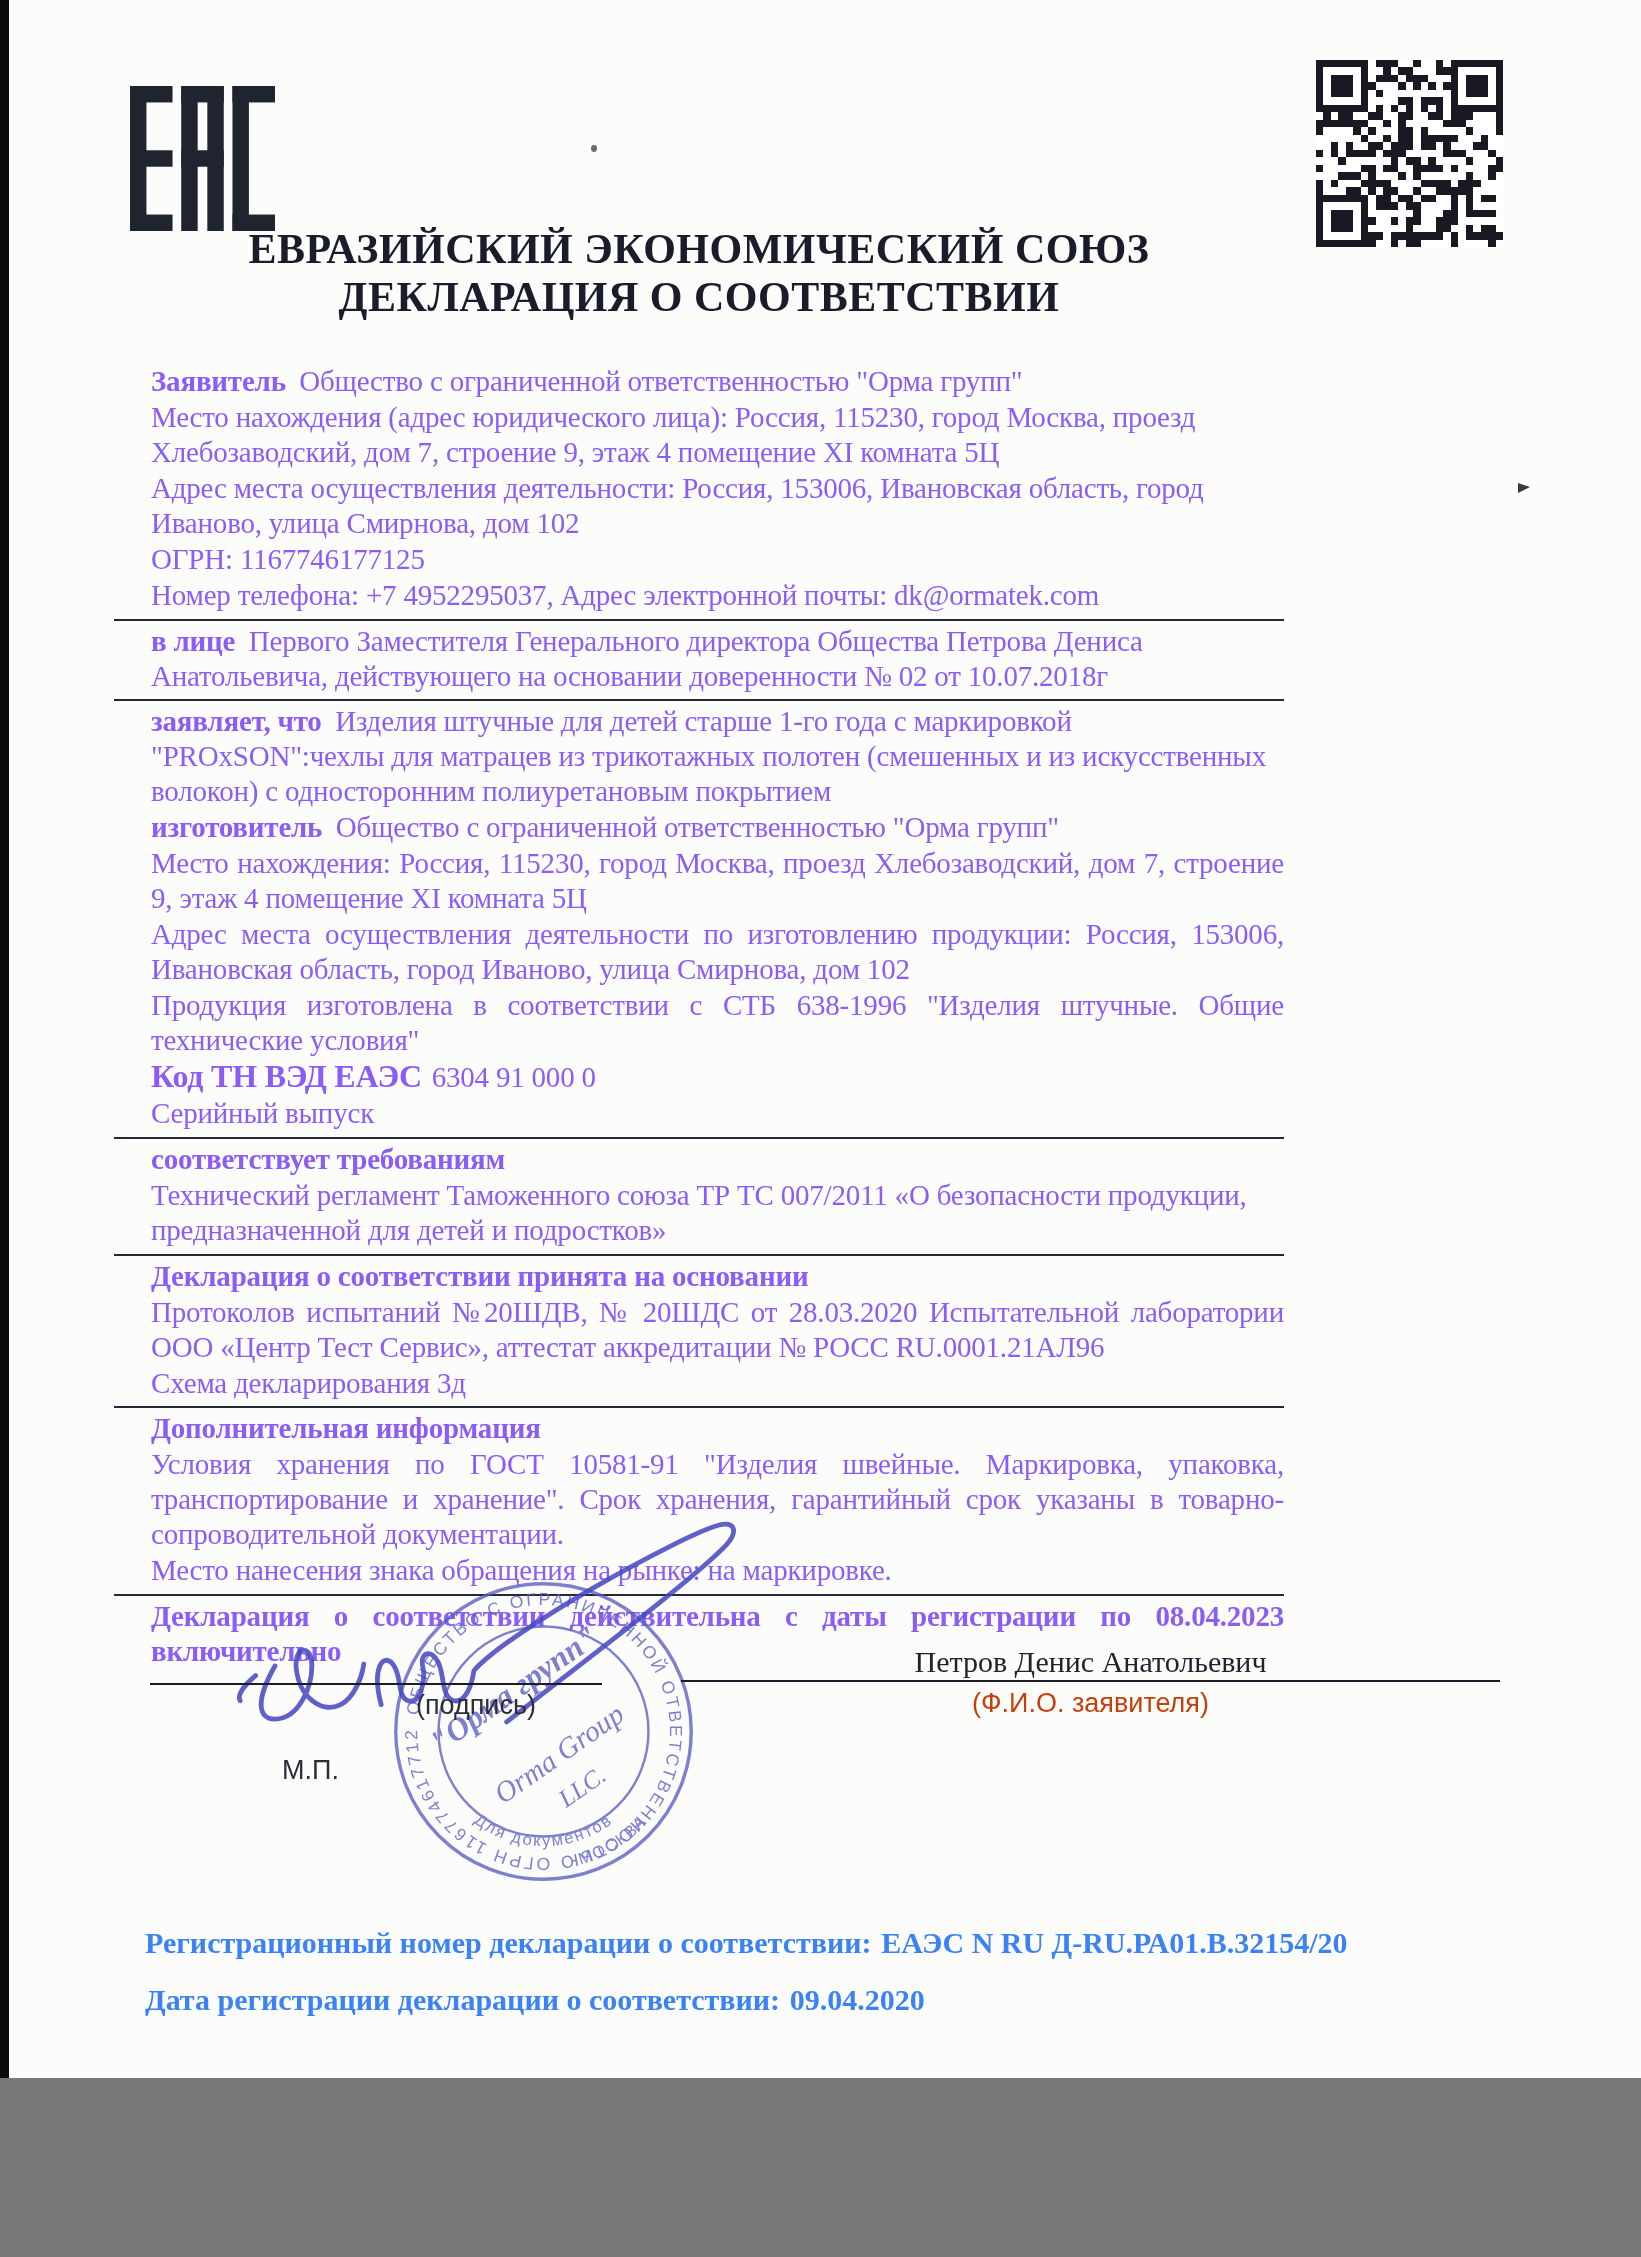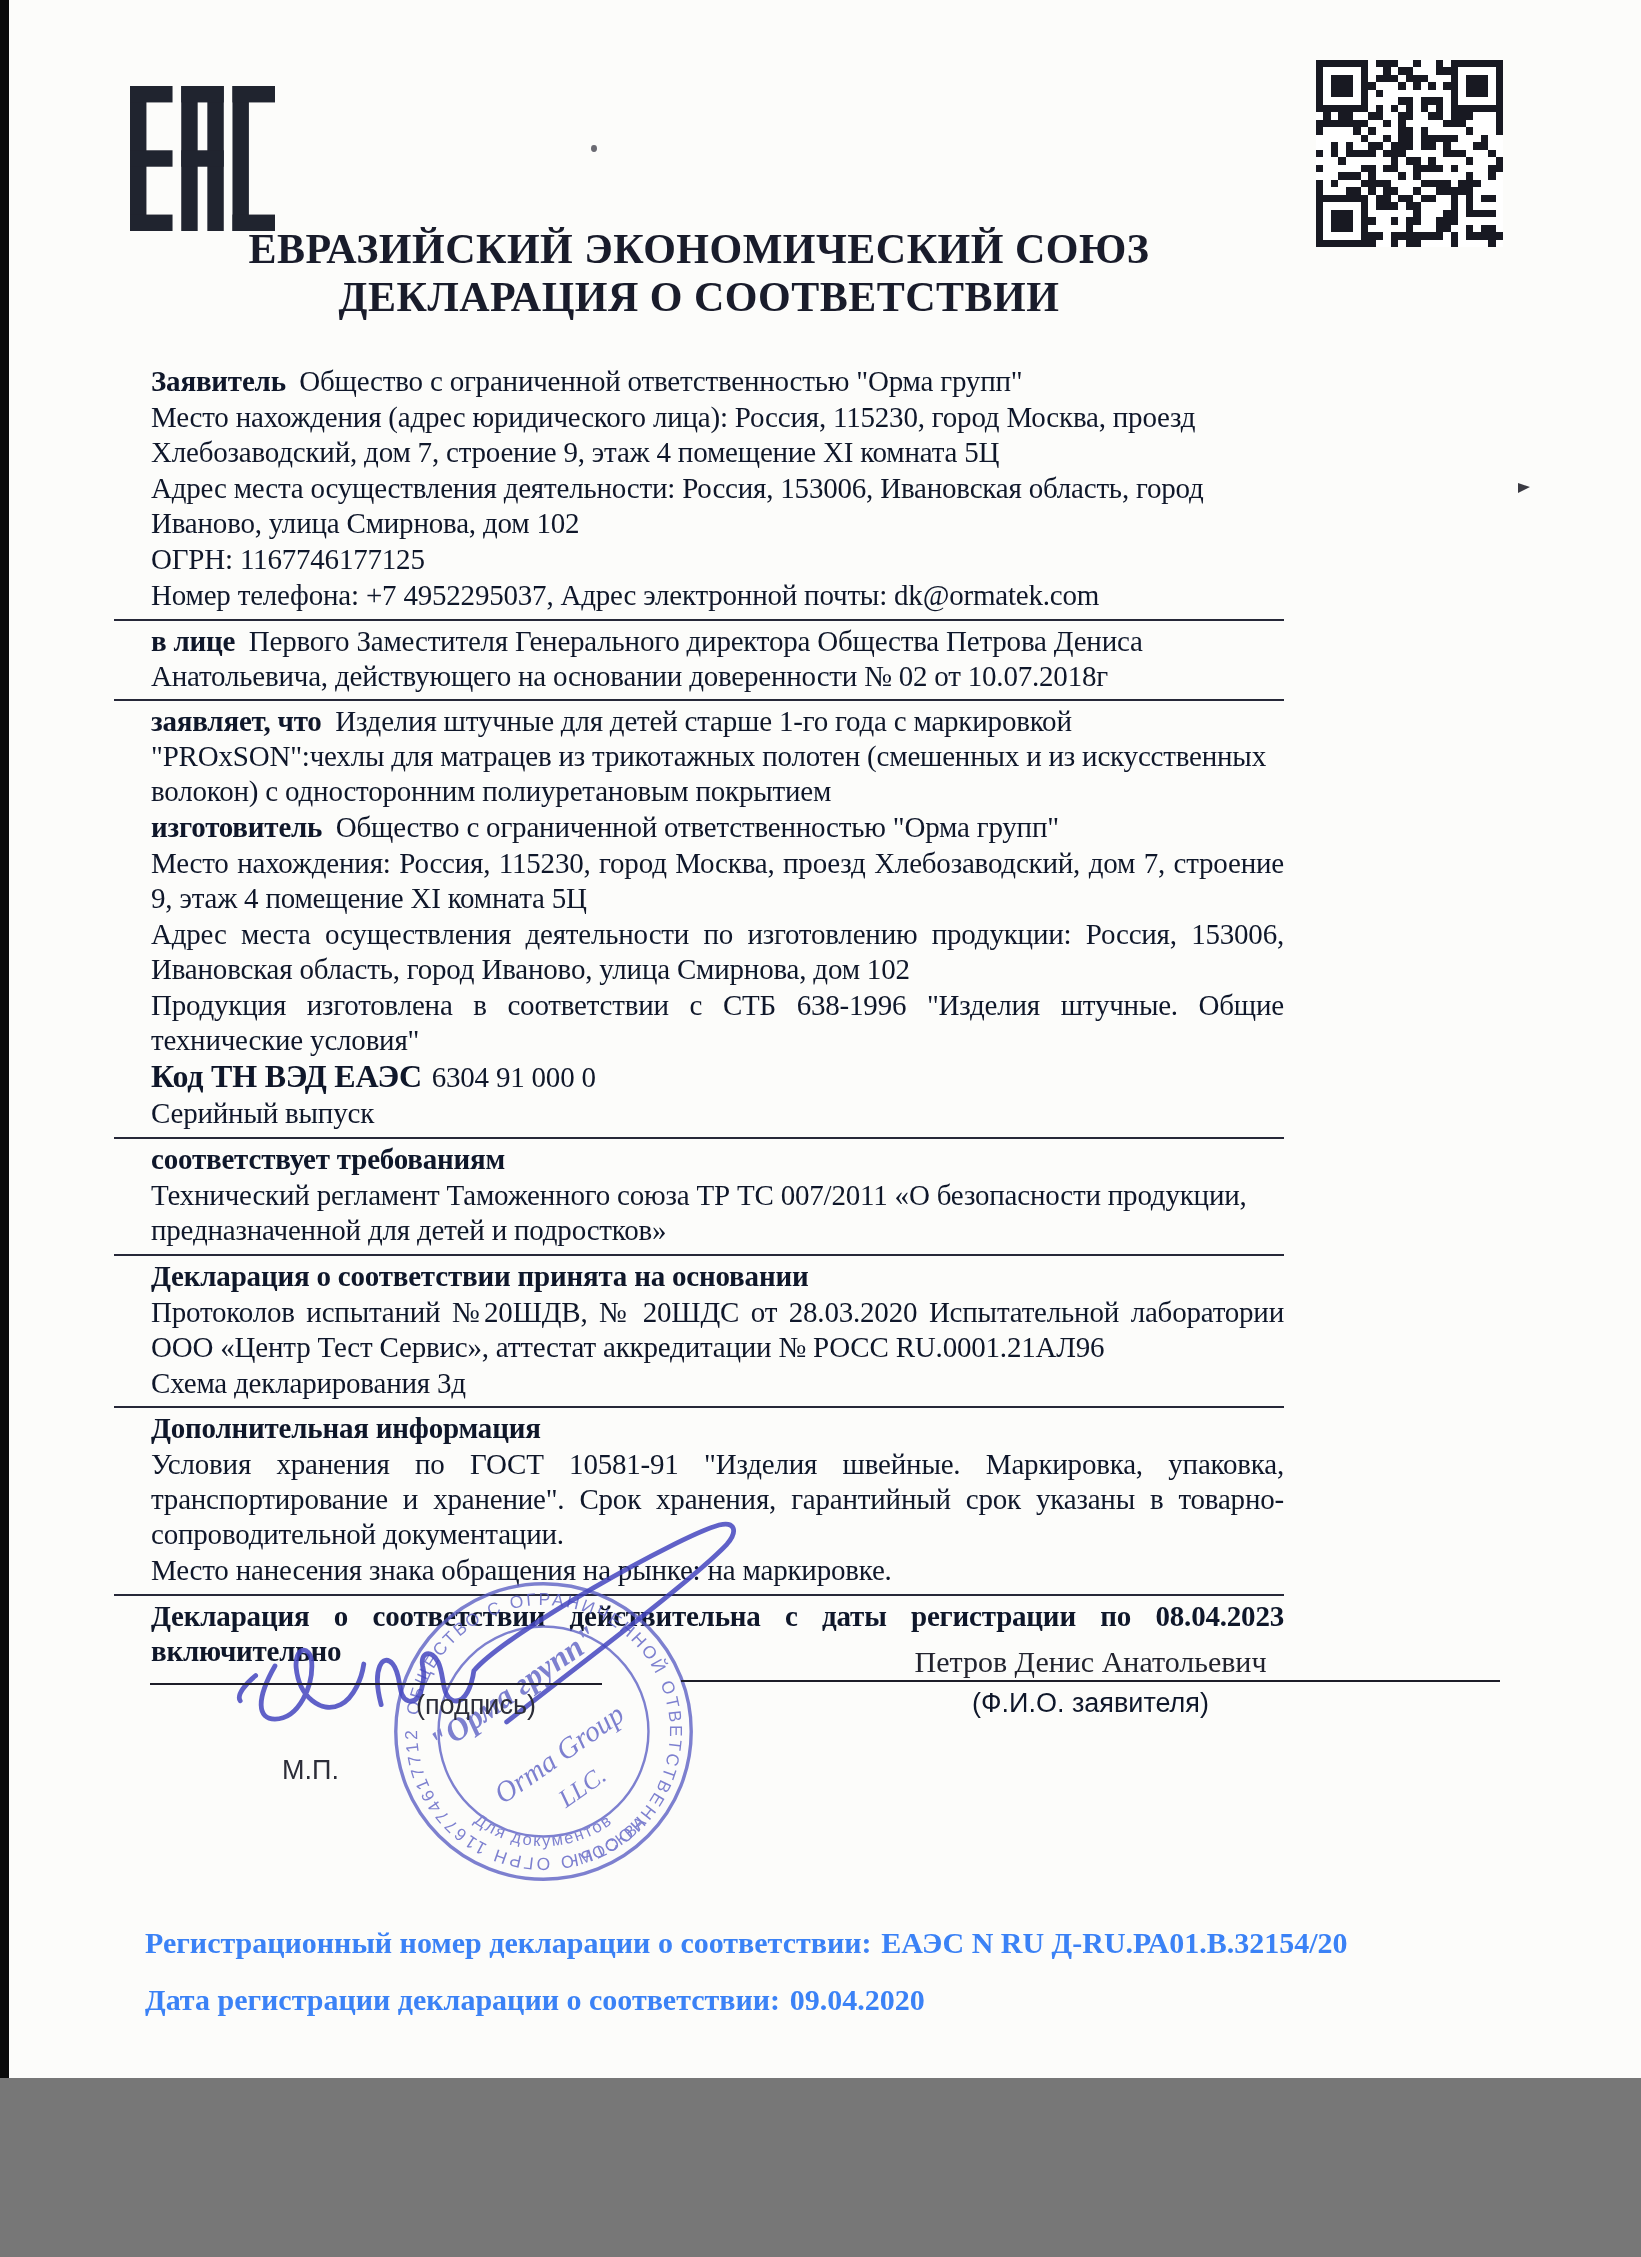--- a/index.html
+++ b/index.html
@@ -20,40 +20,40 @@
       display:grid;grid-template-columns:repeat(25,1fr);grid-template-rows:repeat(25,1fr);}
   .qr span{display:block;}
   .qr span.d{background:#181922;}
 
   
   .titles{position:absolute;left:114px;top:225px;width:1170px;text-align:center;
           font-weight:bold;font-size:42px;line-height:48px;color:#191c2b;letter-spacing:0.5px;}
 
   
   .content{position:absolute;left:114px;top:361px;width:1170px;
-           font-size:29px;line-height:35px;letter-spacing:-0.2px;color:#0f172a;}
+           font-size:29px;line-height:35px;letter-spacing:-0.2px;color:#8b5cf6;}
   .sec{padding:2.9px 0 4.8px 0;border-bottom:2.9px solid #262838;}
   .sec.noline{border-bottom:none;}
   .content p{margin:0 0 1px 0;padding-left:37px;}
   .lead{font-weight:bold;margin-right:13.5px;}
   .just{text-align:justify;}
   .hdr{font-weight:bold;}
   .tnved-label{font-weight:bold;font-size:32px;margin-right:9.7px;}
 
   
   .sig-area{position:absolute;left:0;top:1622px;width:1641px;height:319px;}
   .sig-line-left{position:absolute;left:150px;top:61px;width:452px;border-top:2.9px solid #1d1d28;}
   .sig-cap-left{position:absolute;left:150px;top:68px;width:386px;text-align:right;
                 font-family:"Liberation Sans",sans-serif;font-size:27px;color:#2c2d38;}
   .sig-mp{position:absolute;left:282px;top:133px;font-family:"Liberation Sans",sans-serif;
           font-size:27px;color:#2c2d38;}
   .sig-name{position:absolute;left:681px;top:23px;width:819px;text-align:center;font-size:30px;color:#22232e;}
   .sig-line-right{position:absolute;left:681px;top:58px;width:819px;border-top:2.9px solid #1d1d28;}
   .sig-cap-right{position:absolute;left:681px;top:66px;width:819px;text-align:center;
-                 font-family:"Liberation Sans",sans-serif;font-size:27px;color:#0f172a;}
+                 font-family:"Liberation Sans",sans-serif;font-size:27px;color:#c2410c;}
   .stamp{position:absolute;left:388px;top:-46px;width:311px;height:311px;opacity:.78;}
   .autograph{position:absolute;left:217px;top:-101px;width:618px;height:232px;opacity:.85;}
 
   
   .reg{position:absolute;left:145px;top:1925px;width:1371px;font-weight:bold;
        font-size:30px;line-height:35px;color:#3b82f6;}
   .reg p{margin:0 0 22px 0;}
   .reg span{margin-right:9.7px;}
 </style>
 </head>

